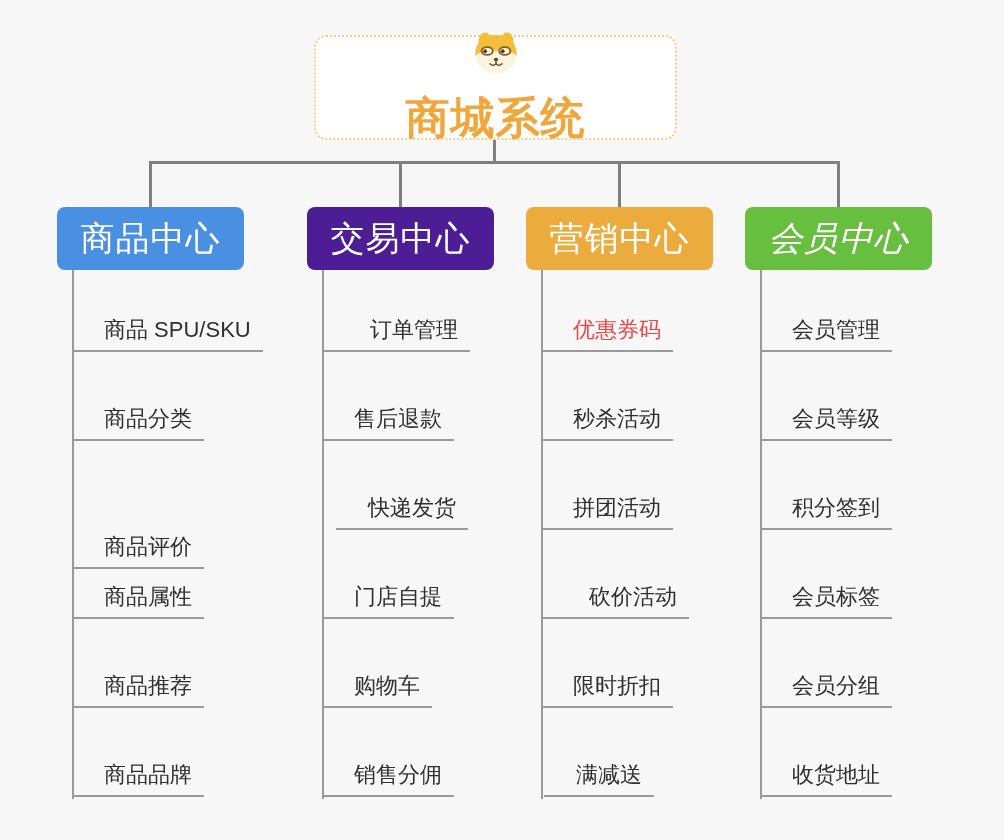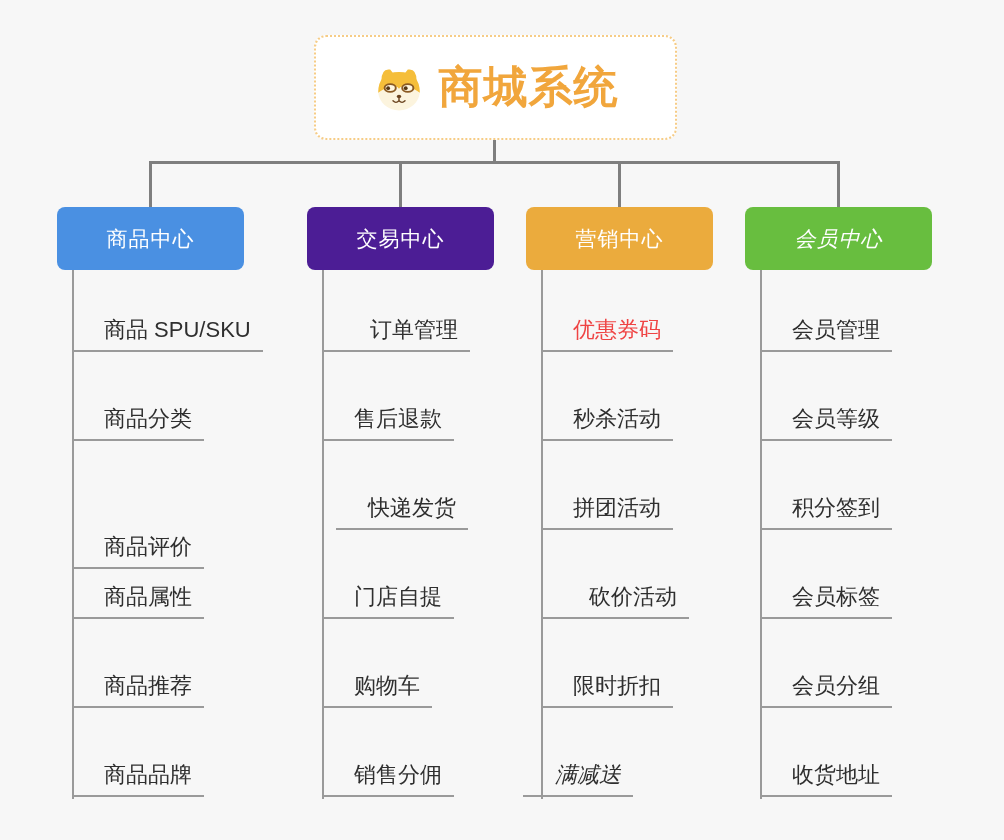--- a/index.html
+++ b/index.html
@@ -34,41 +34,42 @@
     width: 363px;
     height: 105px;
     box-sizing: border-box;
     background: #ffffff;
     border: 2px dotted #f6cc86;
     border-radius: 12px;
     display: flex;
     align-items: center;
     justify-content: center;
     gap: 14px;
+    flex-direction: column;
   }
   .root-title {
     font-size: 44px;
     font-weight: 600;
     color: #f1a63c;
     letter-spacing: 1px;
     white-space: nowrap;
   }
   .root-icon {
     display: inline-flex;
     width: 52px;
     height: 48px;
   }
   .branch-box {
     position: absolute;
     width: 187px;
     height: 63px;
     top: 207px;
     border-radius: 8px;
     color: #ffffff;
-    font-size: 21px;
+    font-size: 34px;
     font-weight: 500;
     display: flex;
     align-items: center;
     justify-content: center;
     letter-spacing: 1px;
     white-space: nowrap;
     cursor: default;
   }
   .leaf {
     position: absolute;
@@ -127,21 +128,21 @@
     <div class="leaf" style="left: 322px; top: 583px; border-bottom-color: rgb(154, 154, 154); color: rgb(47, 47, 47);">门店自提</div>
     <div class="leaf" style="left: 322px; top: 672px; border-bottom-color: rgb(154, 154, 154); color: rgb(47, 47, 47);">购物车</div>
     <div class="leaf" style="left: 322px; top: 761px; border-bottom-color: rgb(154, 154, 154); color: rgb(47, 47, 47);">销售分佣</div>
     <div class="branch-box" style="left: 526px; background: rgb(235, 171, 61);">营销中心</div>
     <div class="trunk" style="left: 541px; top: 270px; background: rgb(154, 154, 154); height: 529px;"></div>
     <div class="leaf" style="left: 541px; top: 316px; border-bottom-color: rgb(154, 154, 154); color: #ef4444;">优惠券码</div>
     <div class="leaf" style="left: 541px; top: 405px; border-bottom-color: rgb(154, 154, 154); color: rgb(47, 47, 47);">秒杀活动</div>
     <div class="leaf" style="left: 541px; top: 494px; border-bottom-color: rgb(154, 154, 154); color: rgb(47, 47, 47);">拼团活动</div>
     <div class="leaf" style="left: 541px; top: 583px; border-bottom-color: rgb(154, 154, 154); color: rgb(47, 47, 47); padding-left: 48px;">砍价活动</div>
     <div class="leaf" style="left: 541px; top: 672px; border-bottom-color: rgb(154, 154, 154); color: rgb(47, 47, 47);">限时折扣</div>
-    <div class="leaf" style="left: 523px; top: 761px; border-bottom-color: rgb(154, 154, 154); color: rgb(47, 47, 47); font-style: italic;">满减送</div>
+    <div class="leaf" style="left: 544px; top: 761px; border-bottom-color: rgb(154, 154, 154); color: rgb(47, 47, 47);">满减送</div>
     <div class="branch-box" style="left: 745px; background: rgb(104, 190, 63); font-style: italic;">会员中心</div>
     <div class="trunk" style="left: 760px; top: 270px; background: rgb(154, 154, 154); height: 529px;"></div>
     <div class="leaf" style="left: 760px; top: 316px; border-bottom-color: rgb(154, 154, 154); color: rgb(47, 47, 47);">会员管理</div>
     <div class="leaf" style="left: 760px; top: 405px; border-bottom-color: rgb(154, 154, 154); color: rgb(47, 47, 47);">会员等级</div>
     <div class="leaf" style="left: 760px; top: 494px; border-bottom-color: rgb(154, 154, 154); color: rgb(47, 47, 47);">积分签到</div>
     <div class="leaf" style="left: 760px; top: 583px; border-bottom-color: rgb(154, 154, 154); color: rgb(47, 47, 47);">会员标签</div>
     <div class="leaf" style="left: 760px; top: 672px; border-bottom-color: rgb(154, 154, 154); color: rgb(47, 47, 47);">会员分组</div>
     <div class="leaf" style="left: 760px; top: 761px; border-bottom-color: rgb(154, 154, 154); color: rgb(47, 47, 47);">收货地址</div>
   </div>
 

